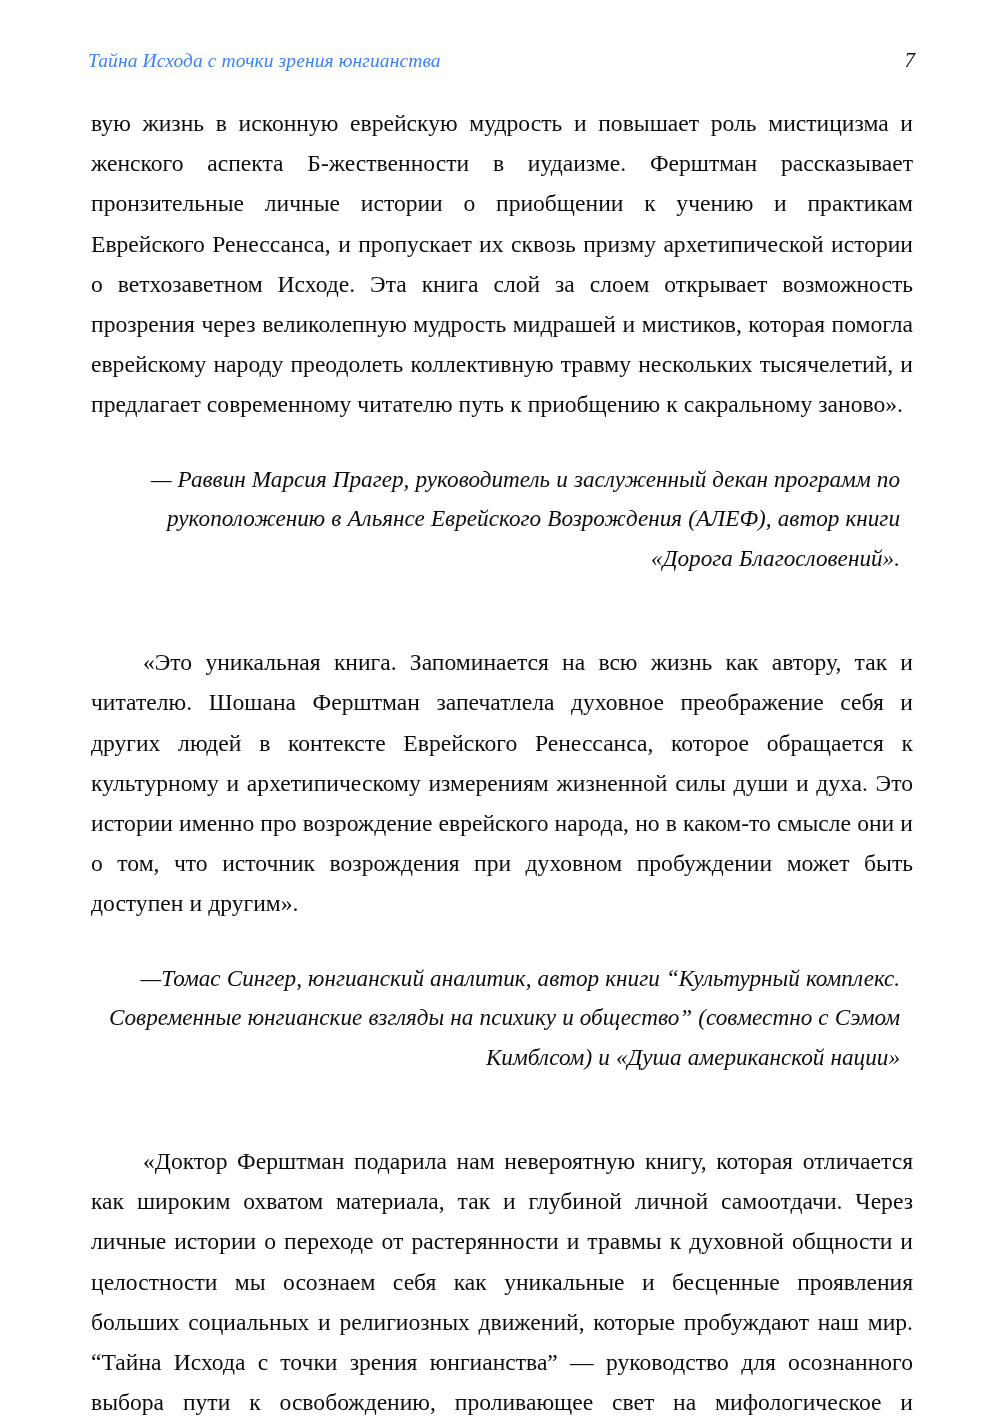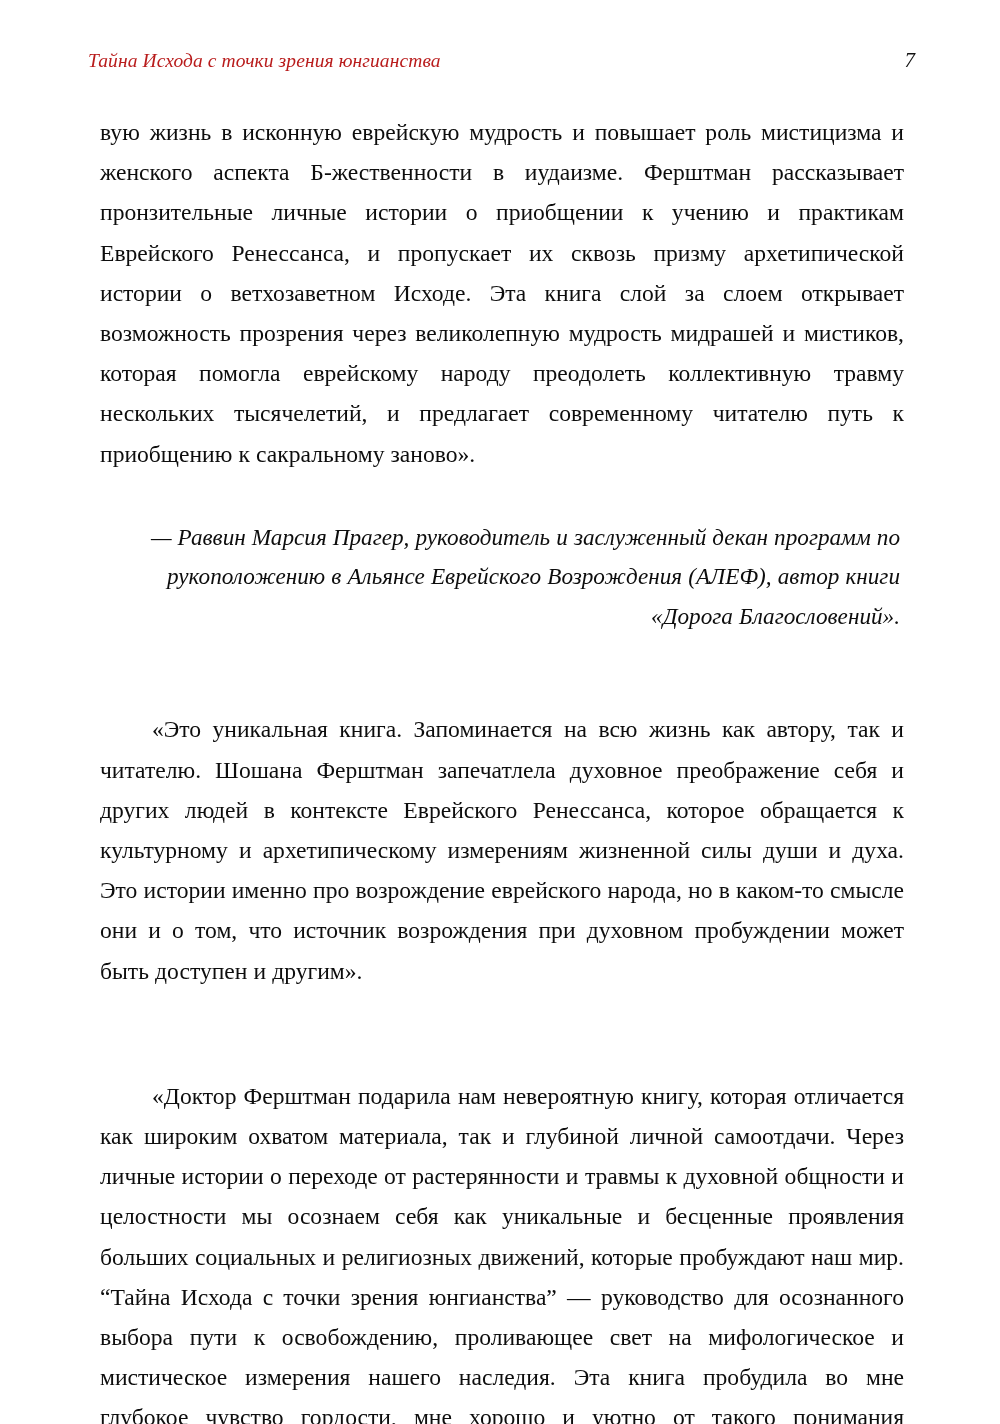--- a/index.html
+++ b/index.html
@@ -28,40 +28,40 @@
     right: 85px;
     height: 28px;
     display: flex;
     align-items: baseline;
     justify-content: space-between;
   }
   .running-head-title {
     font-style: italic;
     font-size: 19.5px;
     letter-spacing: 0.1px;
-    color: #b91c1c;
+    color: #3b82f6;
     white-space: nowrap;
     text-align: right;
   }
   .running-head-folio {
     font-style: italic;
     font-size: 21px;
     color: #111;
   }
 
   
   .text-block {
     position: absolute;
     top: 100px;
     left: 88px;
     width: 828px;
   }
 
   p.body-par {
-    margin: 12px;
+    margin: 3px;
     text-align: justify;
     text-justify: inter-word;
     font-size: 23.6px;
     line-height: 40.2px;
     text-indent: 52px;
     hyphens: manual;
     word-spacing: 0.2px;
   }
   p.body-par.no-indent {
     text-indent: 0;
@@ -98,19 +98,20 @@
     <div class="gap-before-attrib"></div>
 
     <p class="attribution">— Раввин Марсия Прагер, руководитель и заслуженный декан программ по рукоположению в Альянсе Еврейского Возрождения (АЛЕФ), автор книги «Дорога Благословений».</p>
 
     <div class="gap-before-par"></div>
 
     <p class="body-par">«Это уникальная книга. Запоминается на всю жизнь как автору, так и читателю. Шошана Ферштман запечатлела духовное преображение себя и других людей в контексте Еврейского Ренессанса, которое обращается к культурному и архетипическому измерениям жизненной силы души и духа. Это истории именно про возрождение еврейского народа, но в каком-то смысле они и о том, что источник возрождения при духовном пробуждении может быть доступен и другим».</p>
 
     <div class="gap-before-attrib2"></div>
 
+    <p class="attribution">—Томас Сингер, юнгианский аналитик, автор книги “Культурный комплекс. Современные юнгианские взгляды на психику и общество” (совместно с Сэмом Кимблсом) и «Душа американской нации»</p>
 
     <div class="gap-before-par"></div>
 
     <p class="body-par">«Доктор Ферштман подарила нам невероятную книгу, которая отличается как широким охватом материала, так и глубиной личной самоотдачи. Через личные истории о переходе от растерянности и травмы к духовной общности и целостности мы осознаем себя как уникальные и бесценные проявления больших социальных и религиозных движений, которые пробуждают наш мир. “Тайна Исхода с точки зрения юнгианства” — руководство для осознанного выбора пути к освобождению, проливающее свет на мифологическое и мистическое измерения нашего наследия. Эта книга пробудила во мне глубокое чувство гордости, мне хорошо и уютно от такого понимания Еврейского Ренессанса — как силы, жизненно важной для исцеления в мире, жаждущем целостности».</p>
 
   </div>
 </div>
 
 </body></html>

